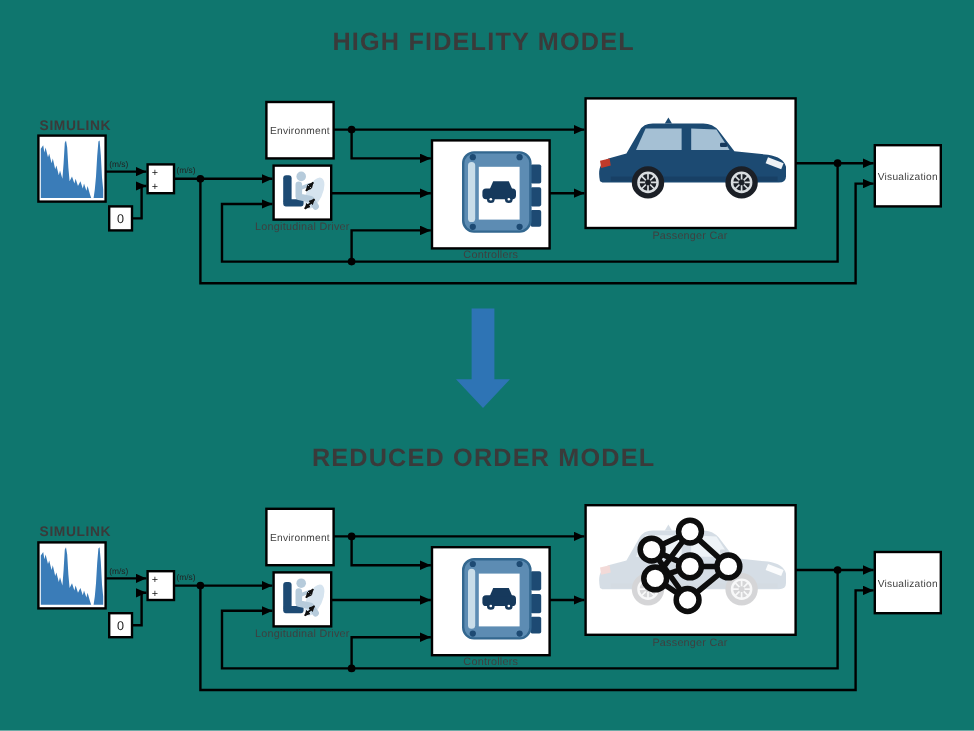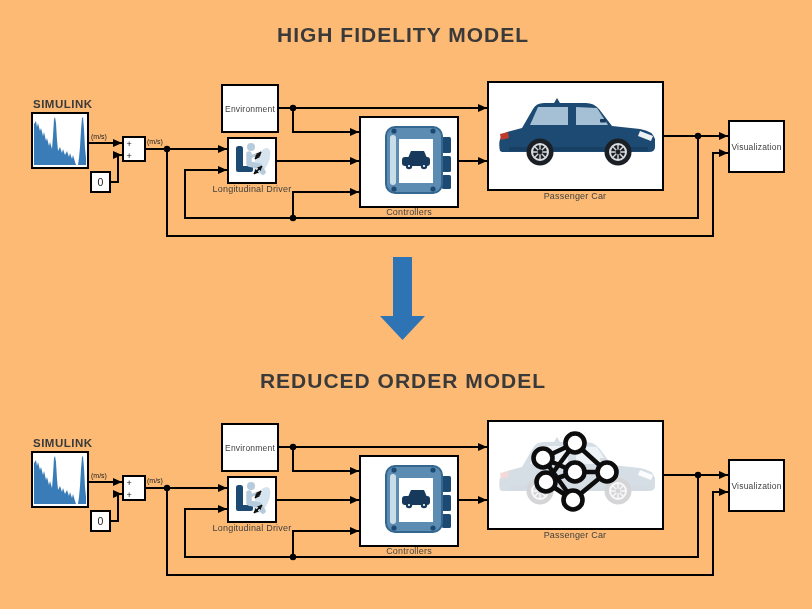--- a/index.html
+++ b/index.html
@@ -1,16 +1,16 @@
 <!DOCTYPE html>
 <html><head>
 <meta charset="utf-8">
 <style>
   html,body{margin:0;padding:0;background:#ffffff;}
-  #page{position:relative;width:812px;height:609px;background:#fdba74;overflow:hidden;
+  #page{position:relative;width:812px;height:609px;background:#0f766e;overflow:hidden;
         font-family:"Liberation Sans",sans-serif;}
   svg{position:absolute;left:0;top:0;}
   .title{font-family:"Liberation Sans",sans-serif;font-weight:bold;font-size:21px;
          letter-spacing:1px;fill:#3a3a3a;}
   .srclbl{font-family:"Liberation Sans",sans-serif;font-weight:bold;font-size:11.5px;
           letter-spacing:.5px;fill:#3a3a3a;}
   .blklbl{font-family:"Liberation Sans",sans-serif;font-size:8.5px;fill:#3f3f3f;letter-spacing:.2px;}
   .sublbl{font-family:"Liberation Sans",sans-serif;font-size:9px;fill:#3f3f3f;letter-spacing:.2px;}
   .unit{font-family:"Liberation Sans",sans-serif;font-size:7px;fill:#222;}
   .plus{font-family:"Liberation Sans",sans-serif;font-size:9px;fill:#111;}

